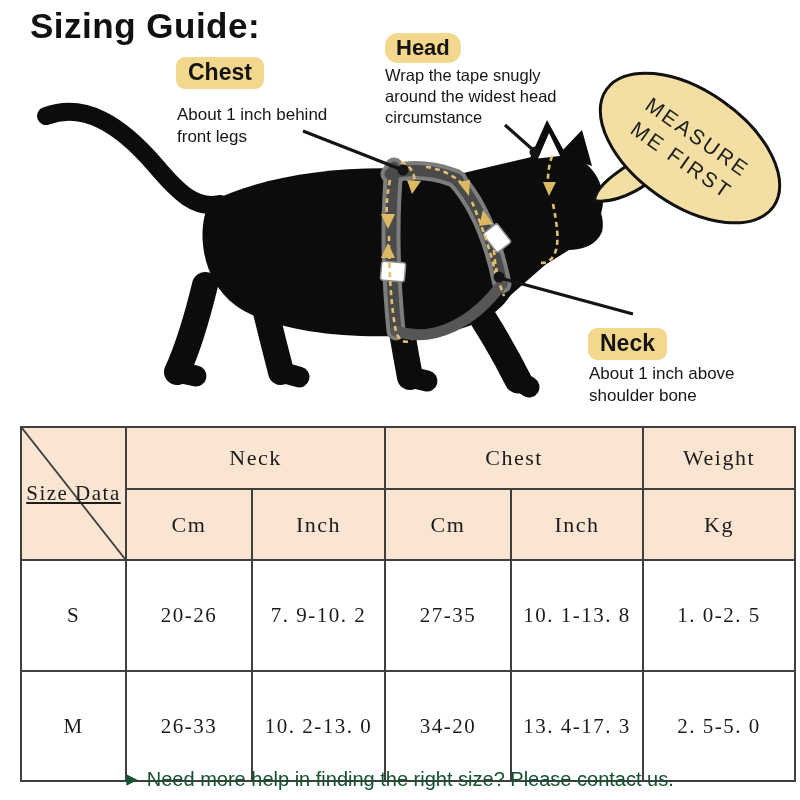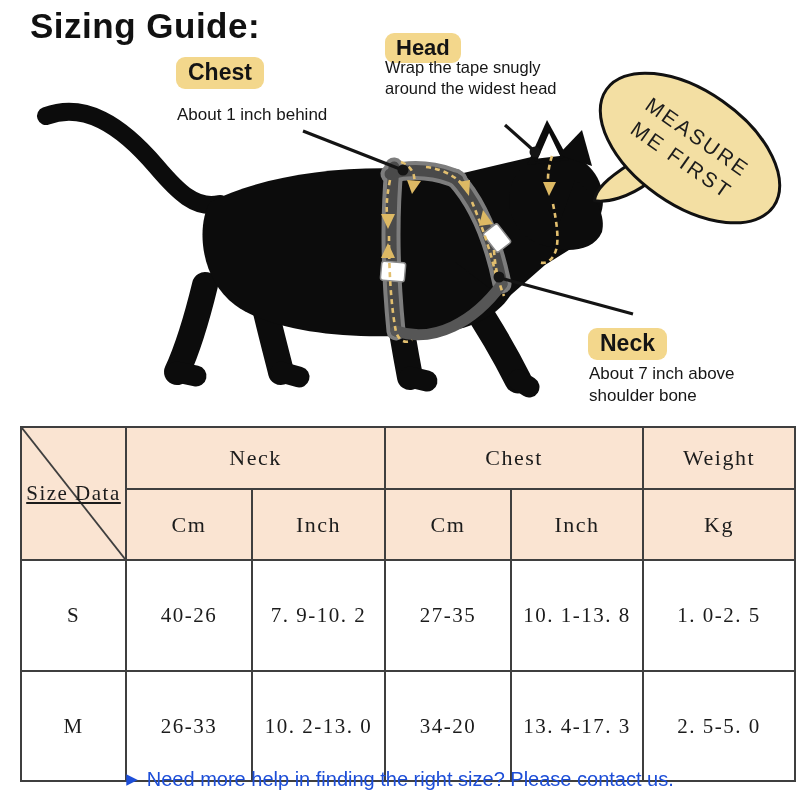--- a/index.html
+++ b/index.html
@@ -30,21 +30,21 @@
     font-family:"Liberation Serif","DejaVu Serif",serif;color:#1c1c1c;
   }
   #size-table td{border:2px solid #3f3f3f;letter-spacing:1.5px;padding:0;}
   #size-table .hdr{background:#FAE4D2;font-size:22px;}
   #size-table .val{background:#ffffff;font-size:21px;}
   td.corner{position:relative;background:#FAE4D2;font-size:21px;}
   td.corner svg{position:absolute;left:0;top:0;width:100%;height:100%;}
   td.corner span{position:relative;text-decoration:underline;}
   .footer{
     position:absolute;left:0;top:762px;width:800px;text-align:center;
-    font-size:20px;color:#1d4ed8;line-height:34px;
+    font-size:20px;color:#14532d;line-height:34px;
   }
   .footer .tri{font-size:15px;margin-right:9px;position:relative;top:-2px;}
 </style>
 </head>
 <body>
 
 <svg id="illustration" viewBox="0 0 800 426">
 
   <path d="M46,116 C84,102 120,124 156,166 C178,192 196,210 220,204" fill="none" stroke="#0c0c0c" stroke-width="18" stroke-linecap="round"></path>
 
@@ -124,35 +124,37 @@
   </g>
 </svg>
 
 <div class="title">Sizing Guide:</div>
 
 <div class="pill" style="left:176px;top:57px;">
   <span>Chest</span>
 </div>
 <div class="desc" style="left:177px;top:104px;">
   <div>About 1 inch behind</div>
-</div>
-
-<div class="pill small" style="left:385px;top:33px;">
+  <div>front legs</div>
+</div>
+
+<div class="pill small" style="left:385px;top:33px;border-radius:13px;">
   <span>Head</span>
 </div>
-<div class="desc" style="left:385px;top:57px;font-size:16.5px;line-height:21px;">
+<div class="desc" style="left:385px;top:65px;font-size:16.5px;line-height:21px;">
   <div>Wrap the tape snugly</div>
   <div>around the widest head</div>
+  <div>circumstance</div>
 </div>
 
 <div class="pill" style="left:588px;top:328px;">
   <span>Neck</span>
 </div>
 <div class="desc" style="left:589px;top:363px;">
-  <div>About 7 inch above</div>
+  <div>About 1 inch above</div>
   <div>shoulder bone</div>
 </div>
 
 <table id="size-table">
   <colgroup>
     <col style="width:105px">
       <col style="width:126px">
       <col style="width:133px">
     <col style="width:126px">
       <col style="width:132px">
@@ -172,21 +174,21 @@
   </tr>
   <tr style="height:71px;">
     <td class="hdr">Cm</td>
     <td class="hdr">Inch</td>
     <td class="hdr">Cm</td>
     <td class="hdr">Inch</td>
     <td class="hdr">Kg</td>
   </tr>
   <tr style="height:111px;">
     <td class="val">S</td>
-    <td class="val">40-26</td>
+    <td class="val">20-26</td>
     <td class="val">7. 9-10. 2</td>
     <td class="val">27-35</td>
     <td class="val">10. 1-13. 8</td>
     <td class="val">1. 0-2. 5</td>
   </tr>
   <tr style="height:110px;">
     <td class="val">M</td>
     <td class="val">26-33</td>
     <td class="val">10. 2-13. 0</td>
     <td class="val">34-20</td>

